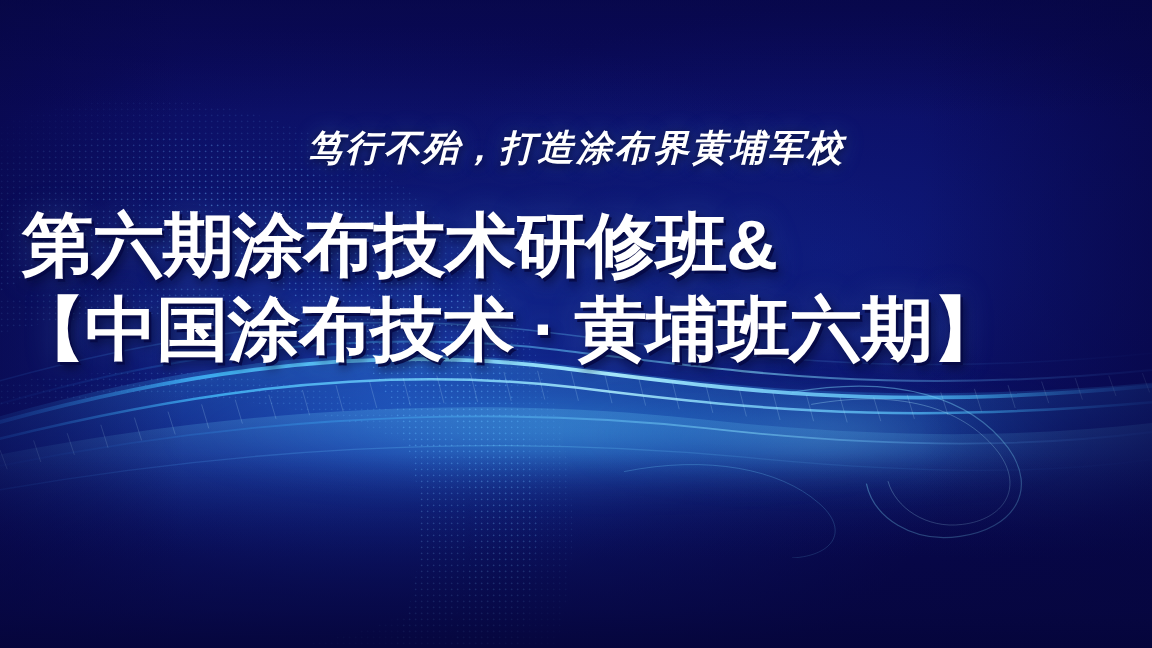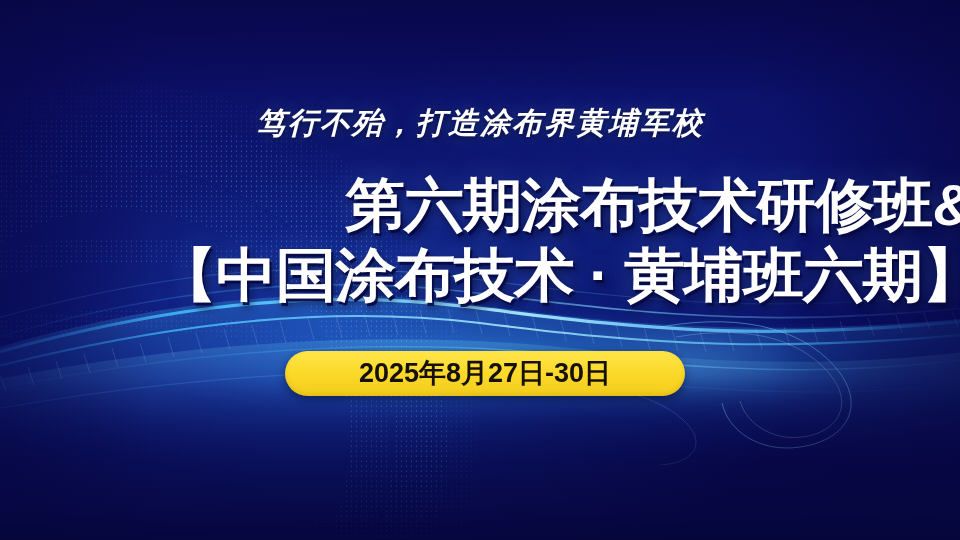--- a/index.html
+++ b/index.html
@@ -61,21 +61,21 @@
     font-family:"DejaVu Serif","Liberation Serif",serif;
     font-weight:700;
     font-style:italic;
     font-size:30px;
     letter-spacing:2px;
     color:#ffffff;
     text-shadow:0 2px 7px rgba(0,0,30,.75), 0 0 18px rgba(110,190,255,.30);
     white-space:nowrap;
   }
 
-  .title-block { position:absolute; left:0; right:0; top:176px; text-align:right; }
+  .title-block { position:absolute; left:0; right:0; top:176px; text-align:left;padding-left:32px; }
 
   .title-line {
     display:block;
     font-family:"Liberation Sans","DejaVu Sans",sans-serif;
     font-weight:700;
     color:#ffffff;
     white-space:nowrap;
     line-height:1.0;
     text-shadow:
       2px 3px 0 rgba(6,10,70,.92),
@@ -249,19 +249,16 @@
 
   <div class="content">
 
     <div class="tagline">笃行不殆，打造涂布界黄埔军校</div>
 
     <div class="title-block">
       <span class="title-line title-line-1">第六期涂布技术研修班&amp;</span>
       <span class="title-line title-line-2">【中国涂布技术 · 黄埔班六期】</span>
     </div>
 
-    <div class="date-badge">
-      <span class="date-text">2025年8月27日-30日</span>
-    </div>
 
   </div>
 
 </div>
 
 </body></html>

